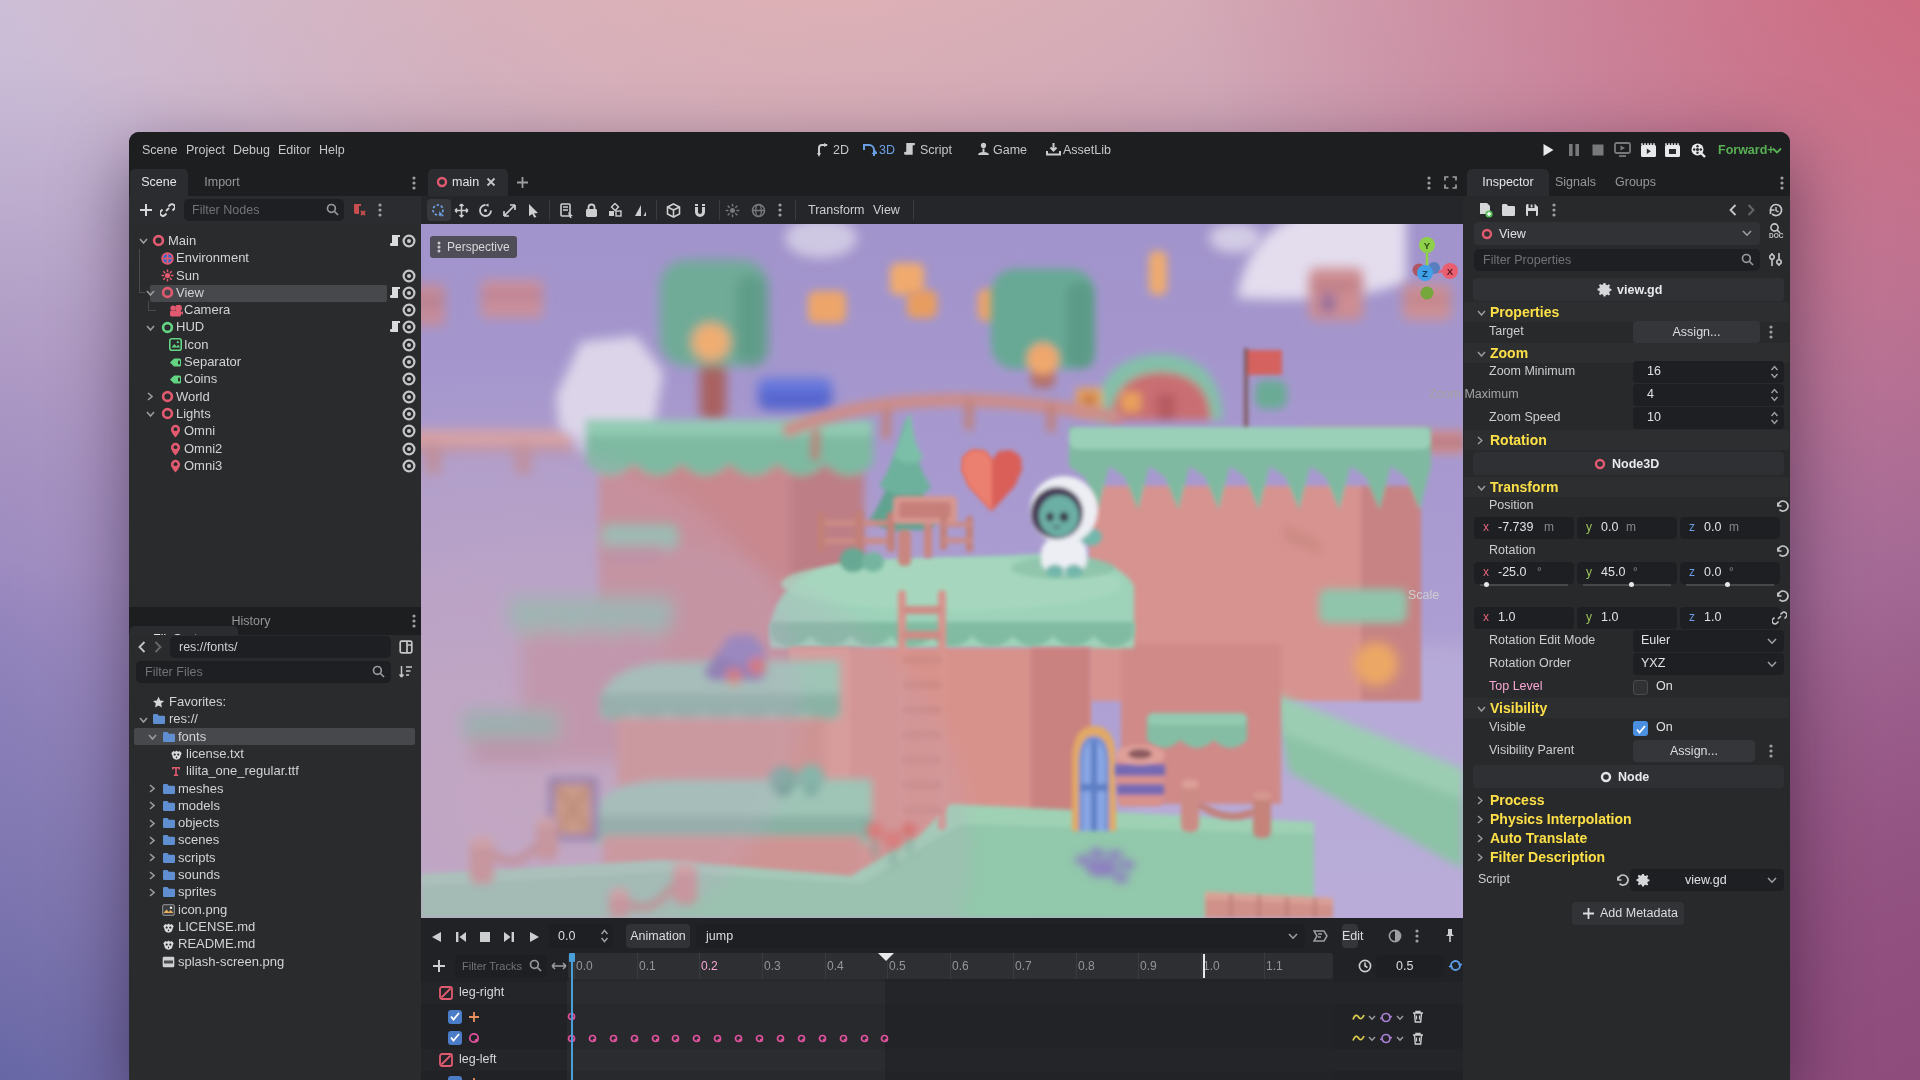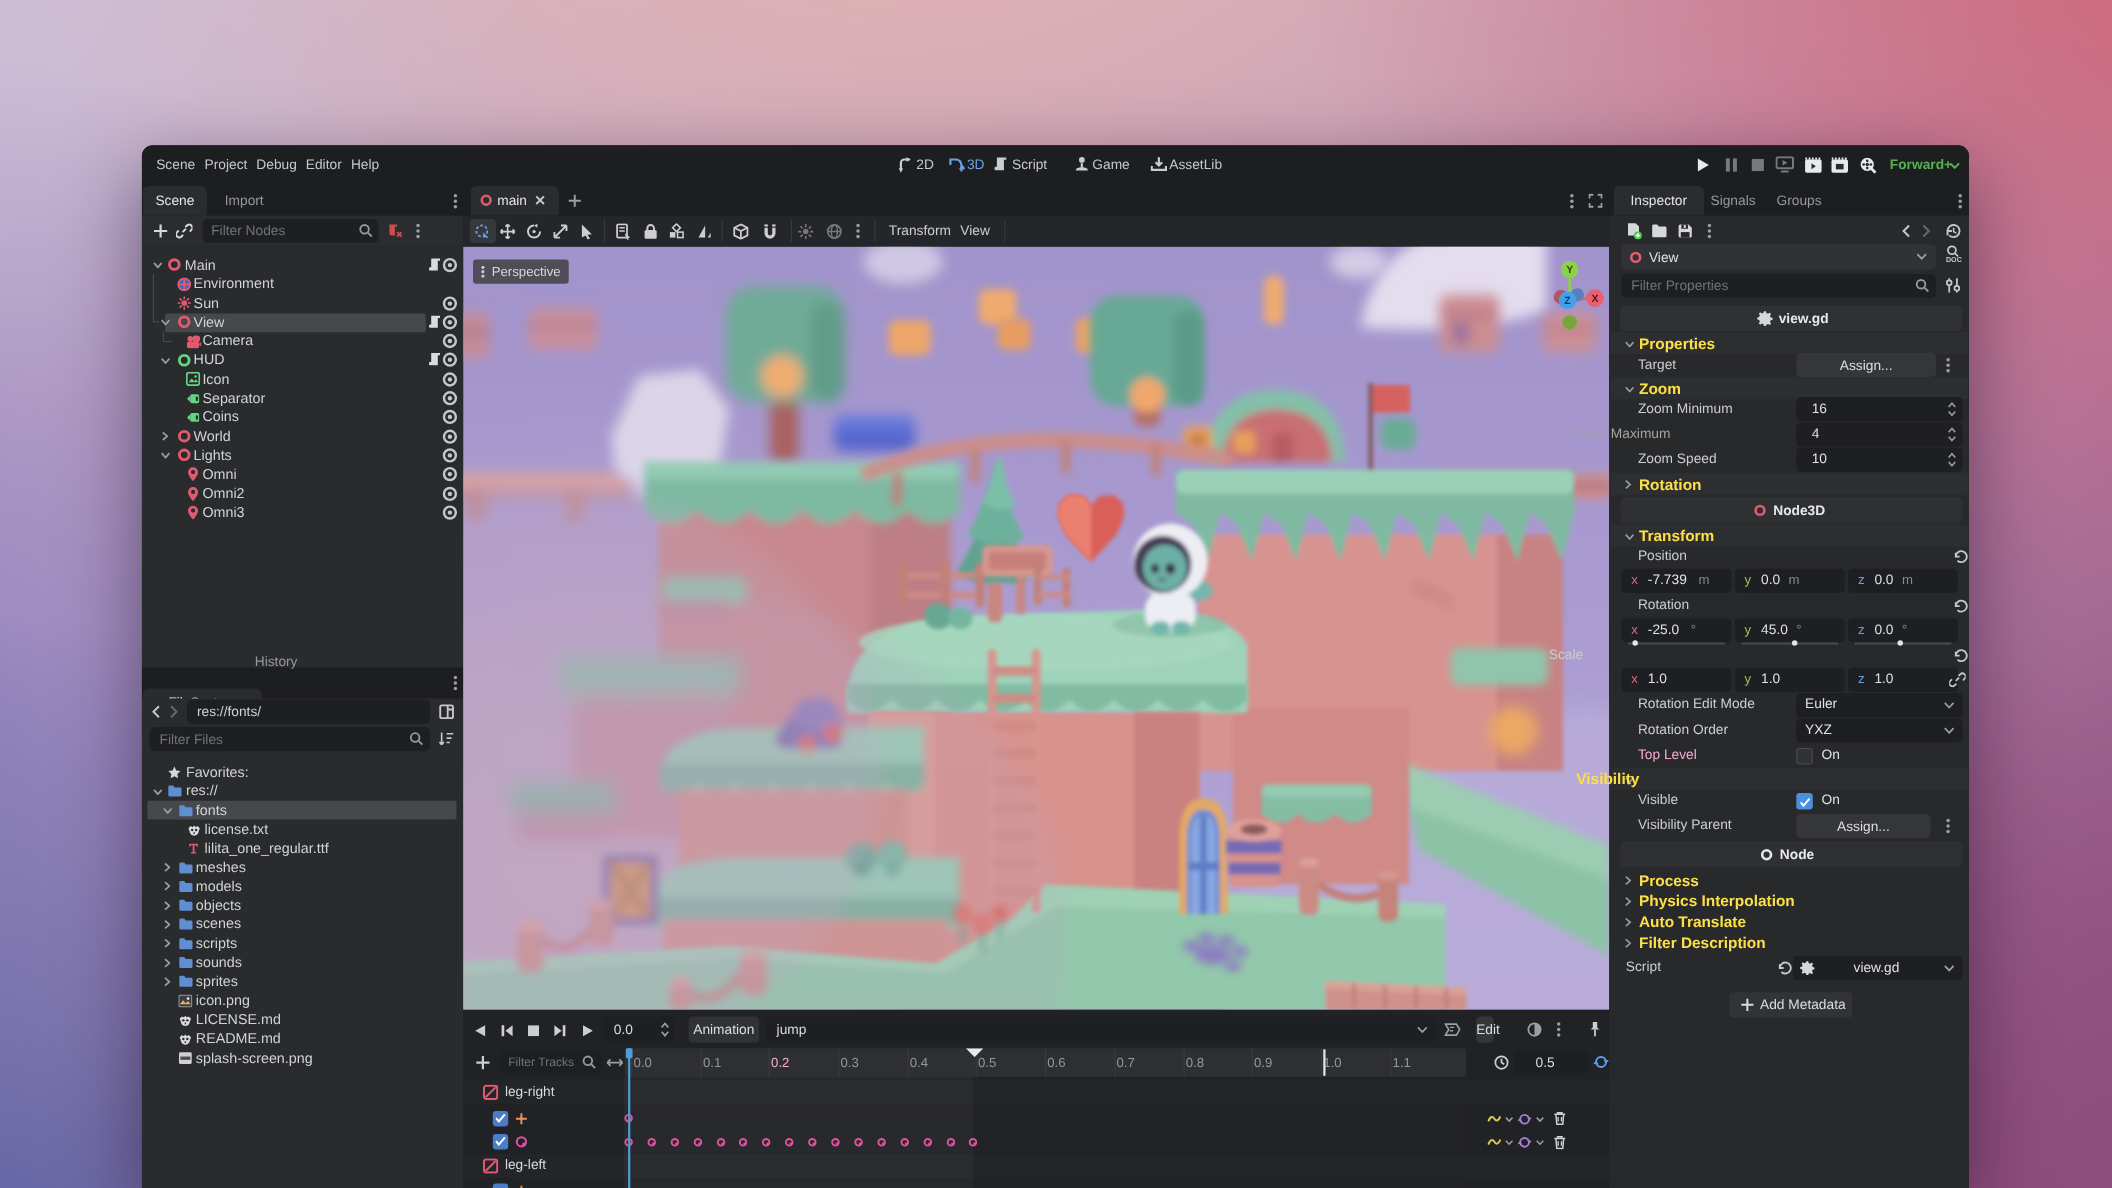--- a/index.html
+++ b/index.html
@@ -593,21 +593,21 @@
       <path d="M5.5 0.8a4.6 4.6 0 0 1 4.6 4.6c0 3-4.6 8-4.6 8s-4.6-5-4.6-8A4.6 4.6 0 0 1 5.5 0.8z" fill="#e25a70"></path>
       <circle cx="5.5" cy="5.2" r="1.9" fill="#2a2b2d"></circle>
     </svg>
 <div class="trow" style="left:55px;top:324.8px">Omni3</div>
 <svg class="abs" style="left:273px;top:326.8px" width="14" height="14" viewBox="0 0 14 14">
       <circle cx="7" cy="7" r="5.4" fill="none" stroke="#c6c7c9" stroke-width="2.2"></circle>
       <circle cx="7" cy="7" r="2" fill="#c6c7c9"></circle>
     </svg>
 <div class="tabbar" style="left:0;top:475px;width:292px"></div>
 <div class="tab on" style="left:1px;width:108px;top:494px">FileSystem</div>
-<div class="tab" style="left:92px;width:60px;top:456px">History</div>
+<div class="tab" style="left:92px;width:60px;top:476px">History</div>
 <svg class="abs" style="left:283px;top:482px" width="4" height="14" viewBox="0 0 4 14">
       <circle cx="2" cy="2" r="1.6" fill="#9d9ea1"></circle>
       <circle cx="2" cy="7" r="1.6" fill="#9d9ea1"></circle>
       <circle cx="2" cy="12" r="1.6" fill="#9d9ea1"></circle>
     </svg>
 <div class="panel" style="left:0;top:503px;width:292px;height:445px;background:#2a2b2d"></div>
 <svg class="abs" style="left:9px;top:509px" width="8" height="12" viewBox="0 0 8 12">
       <path d="M6.5 1L1.5 6l5 5" fill="none" stroke="#c6c7c9" stroke-width="1.8"></path>
     </svg>
 <svg class="abs" style="left:25px;top:509px" width="8" height="12" viewBox="0 0 8 12" opacity=".4">
@@ -1261,21 +1261,21 @@
 <svg class="abs" style="left:1638px;top:529px" width="10" height="7" viewBox="0 0 10 7">
       <path d="M1 1l4 4.2L9 1" fill="none" stroke="#9d9ea1" stroke-width="1.6"></path>
     </svg>
 <div class="lbl" style="left:1360px;top:547px;color:#f9a8d4">Top Level</div>
 <div class="abs" style="left:1504px;top:548px;width:15px;height:15px;background:#313234;border:1px solid #4a4b4e;border-radius:3px"></div>
 <div class="lbl" style="left:1527px;top:547px;color:#e0e1e3">On</div>
 <div class="abs" style="left:1335px;top:566px;width:325px;height:20px;background:#2d2e30"></div>
 <svg class="abs" style="left:1348px;top:574px" width="9" height="6" viewBox="0 0 9 6">
       <path d="M1 1l3.5 4L8 1" fill="none" stroke="#9b9c9f" stroke-width="1.5"></path>
     </svg>
-<div class="sec" style="left:1304px;top:568px">Visibility</div>
+<div class="sec" style="left:1361px;top:568px">Visibility</div>
 <div class="lbl" style="left:1360px;top:588px;color:#cccdd0">Visible</div>
 <div class="abs" style="left:1504px;top:589px;width:15px;height:15px;background:#4a8fe0;border-radius:3px"></div>
 <svg class="abs" style="left:1507px;top:593px" width="10" height="9" viewBox="0 0 10 9">
       <path d="M1 4.5l2.5 3L9 1" fill="none" stroke="#fff" stroke-width="1.8"></path>
     </svg>
 <div class="lbl" style="left:1527px;top:588px;color:#e0e1e3">On</div>
 <div class="lbl" style="left:1360px;top:611px;color:#cccdd0">Visibility Parent</div>
 <div class="btn" style="left:1504px;top:608px;width:122px;height:22px;line-height:22px">Assign...</div>
 <svg class="abs" style="left:1640px;top:612px" width="4" height="14" viewBox="0 0 4 14">
       <circle cx="2" cy="2" r="1.6" fill="#9d9ea1"></circle>

